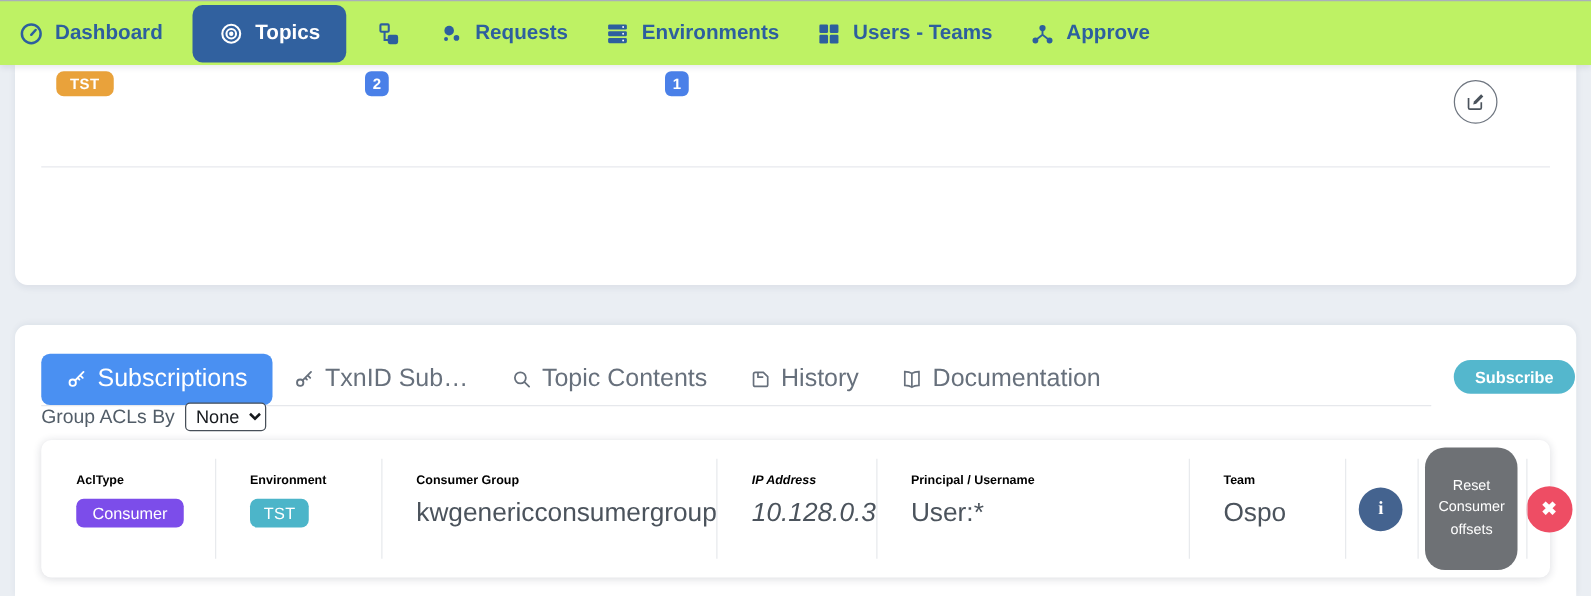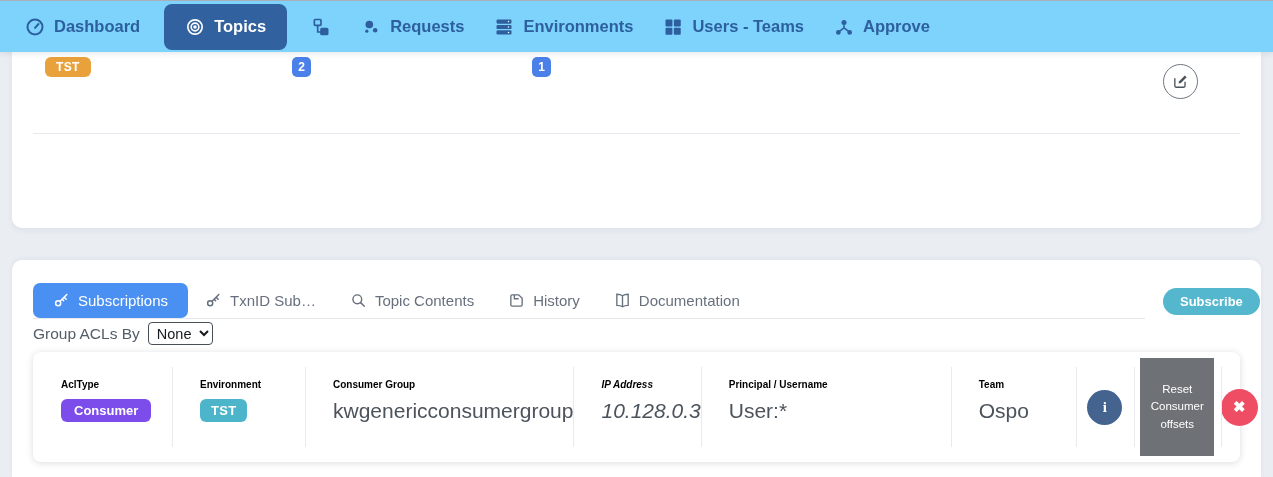--- a/index.html
+++ b/index.html
@@ -9,25 +9,24 @@
     background:#eaeef3;
     position:relative;
     overflow:hidden;
     color:#4b535c;
   }
   svg { display:block; }
 
   
   .topnav {
     position:absolute; top:0; left:0; width:1273px; height:52px;
-    background:#7dd3fc;
+    background:#bef264;
     border-top:1px solid #aab0b9;
     box-shadow:0 2px 5px rgba(25,45,80,.10);
     display:flex; align-items:center;
-    padding-left:10px;
     z-index:5;
   }
   .nav-item {
     display:flex; align-items:center; gap:9px;
     color:#2d5f9e; font-size:16.5px; font-weight:600;
     padding:0 15px; height:52px; cursor:pointer; white-space:nowrap;
   }
   .nav-item .nico { width:20px; height:20px; color:#2d5f9e; }
   .nav-item.active {
     background:#31619f; color:#ffffff;
@@ -75,21 +74,21 @@
     background:#ffffff; border-radius:10px 10px 0 0;
     box-shadow:0 -1px 5px rgba(25,45,80,.06);
   }
   .tabstrip {
     position:absolute; left:21px; top:23px; width:1112px;
     display:flex; align-items:center;
     border-bottom:1px solid #e6e8ec;
   }
   .tab {
     display:flex; align-items:center; gap:8px;
-    color:#67707c; font-size:15px; padding:9px 17px; cursor:pointer; white-space:nowrap;
+    color:#67707c; font-size:20px; padding:9px 17px; cursor:pointer; white-space:nowrap;
   }
   .tab .tico { width:17px; height:17px; color:#67707c; }
   .tab.active {
     background:#4a90f2; color:#fff; border-radius:7px; padding:9px 20px; font-weight:500;
   }
   .tab.active .tico { color:#fff; }
   .subscribe-btn {
     position:absolute; left:1151px; top:28px; height:27px; padding:0 17px;
     background:#54b7cd; border:none; border-radius:14px;
     color:#fff; font-size:13px; font-weight:600; font-family:inherit; cursor:pointer;
@@ -113,21 +112,21 @@
     display:flex;
   }
   .cell { position:relative; padding:27px 0 0 28px; }
   .cell:not(:first-child)::before {
     content:""; position:absolute; left:0; top:15px; bottom:15px;
     width:1px; background:#e8eaed;
   }
   .cell .hdr { color:#000000; font-size:10px; font-weight:600; margin-bottom:9px; white-space:nowrap; }
   .cell .val { color:#4b535c; font-size:21px; white-space:nowrap; }
   .chip {
-    display:inline-block; color:#fff; font-size:13px; font-weight:700;
+    display:inline-block; color:#fff; font-size:13px; font-weight:400;
     padding:4px 13px; border-radius:6px;
   }
   .chip.consumer { background:#7c4dea; }
   .chip.tst { background:#4cb5c9; padding:4px 11px; letter-spacing:.3px; }
 
   .c-acltype      { flex:0 0 139px; }
   .c-env          { flex:0 0 133px; }
   .c-group        { flex:0 0 203px; }
   .c-ip           { flex:0 0 127px;font-style:italic; }
   .c-principal    { flex:0 0 250px; }
@@ -137,21 +136,21 @@
   .c-reset        { flex:0 0 87px; }
   .c-delete       { flex:1; }
 
   .info-btn {
     width:35px; height:35px; border-radius:50%; border:none;
     background:#44638f; color:#fff; cursor:pointer;
     font-size:15px; font-weight:700; font-family:"Liberation Serif","DejaVu Serif",serif;
     display:flex; align-items:center; justify-content:center;
   }
   .reset-btn {
-    width:74px; background:#6e7175; border:none; border-radius:0;
+    width:74px; background:#6e7175; border:none; border-radius:16px;
     color:#fff; font-size:11.5px; line-height:1.5; font-family:inherit;
     padding:23px 3px; cursor:pointer; text-align:center;
   }
   .delete-btn {
     width:37px; height:37px; border-radius:50%; border:none;
     background:#ee4d64; color:#fff; cursor:pointer;
     font-size:15px; font-weight:700;
     display:flex; align-items:center; justify-content:center;
   }
 </style>

